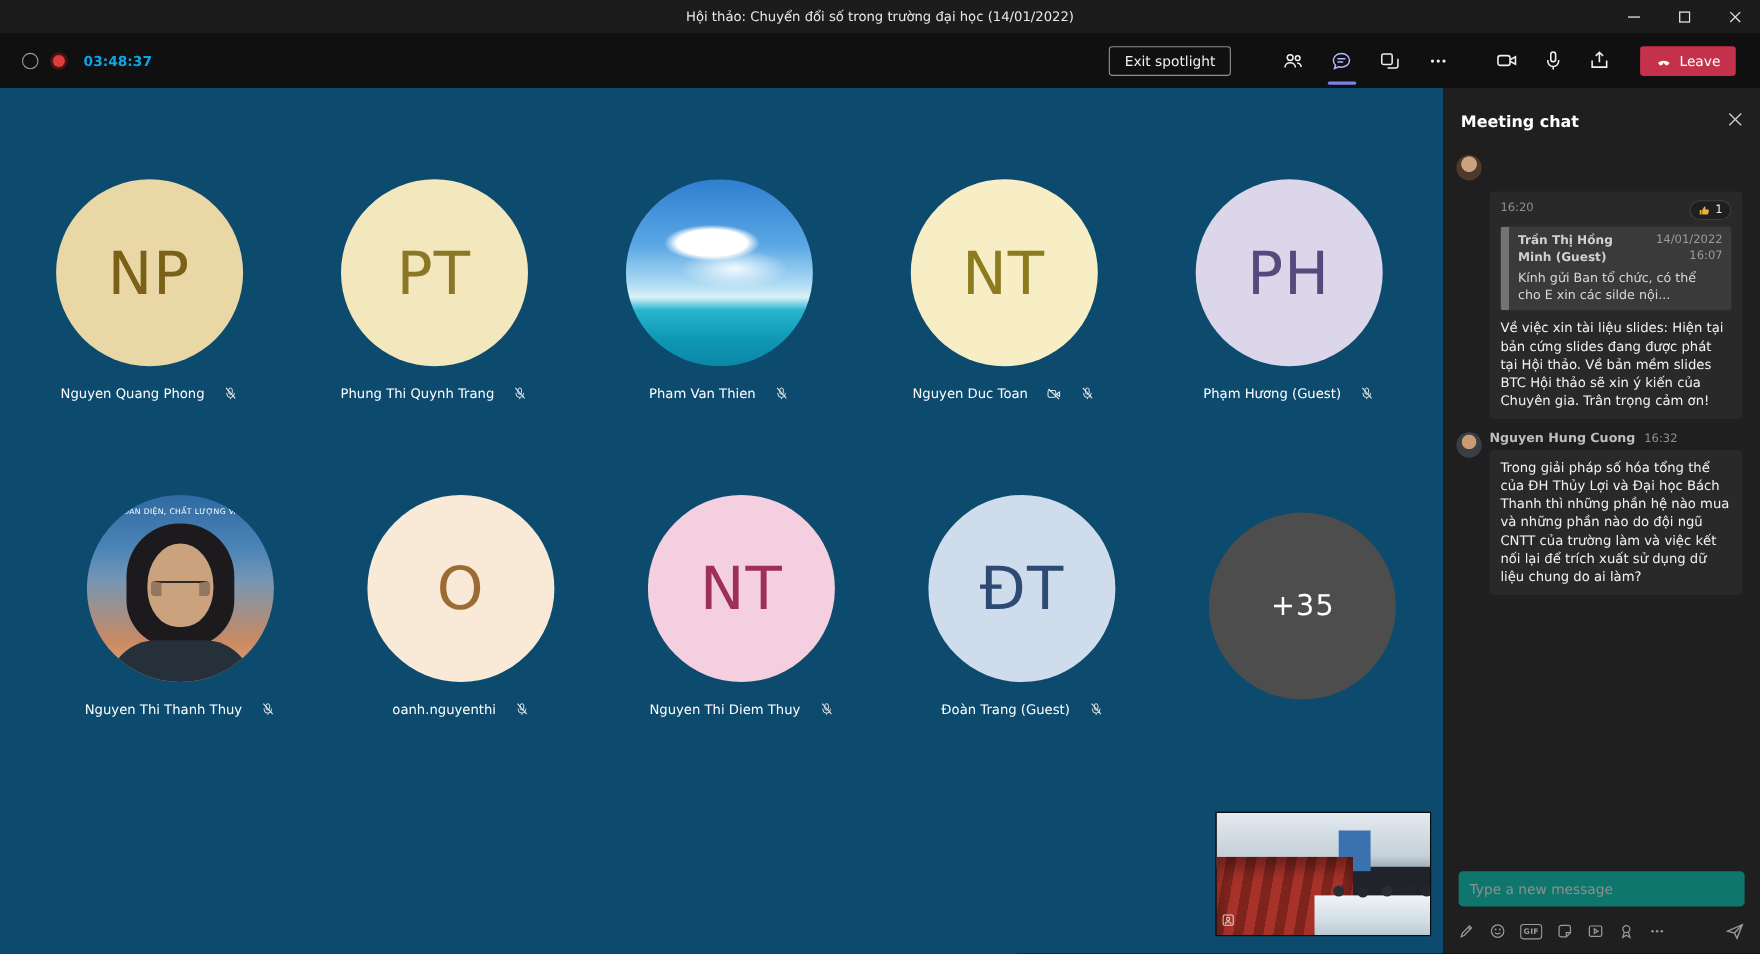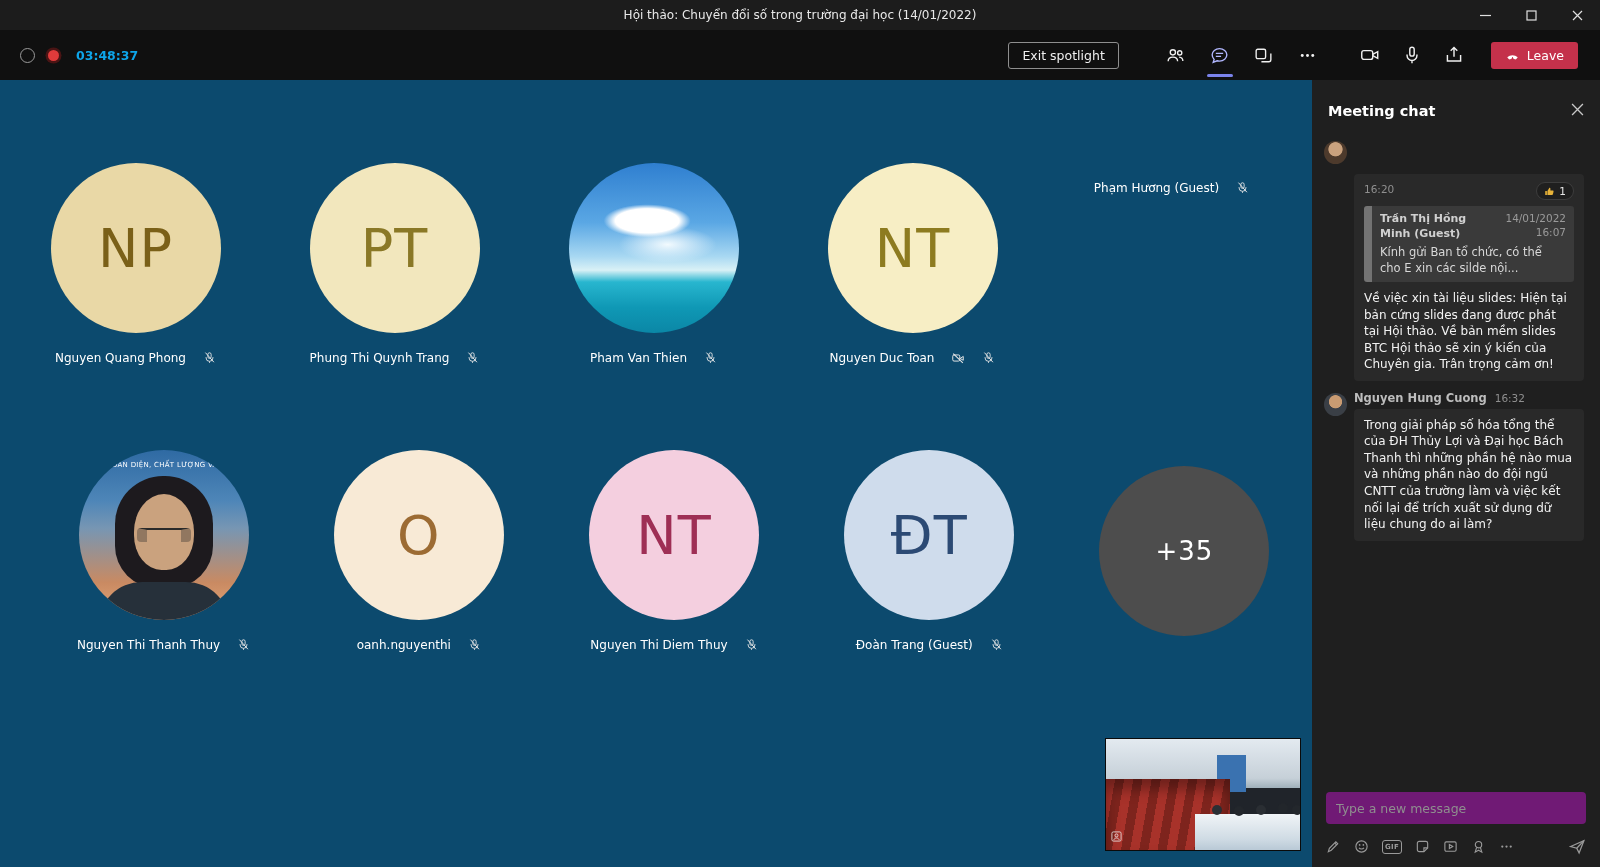--- a/index.html
+++ b/index.html
@@ -105,21 +105,21 @@
     border:1px solid #3d3d3d; border-radius:10px; padding:1px 7px; color:#e6e6e6;
     font-size:10.5px; cursor:pointer; }
   .quote { background:#3a3a3a; border-left:8px solid #737373; border-radius:3px;
     padding:6px 8px; margin-bottom:8px; }
   .quote-head { display:flex; justify-content:space-between; gap:8px; margin-bottom:4px; }
   .quote-author { color:#d0d0d0; font-size:11px; font-weight:700; line-height:1.3; }
   .quote-meta { text-align:right; color:#9a9a9a; font-size:10.5px; line-height:1.3; white-space:nowrap; }
   .quote-text { color:#d8d8d8; font-size:11.5px; line-height:1.35; }
 
   .compose { padding:8px 14px 12px 14px; }
-  .compose-input { width:100%; height:32px; background:#701a75; border:none; border-radius:4px;
+  .compose-input { width:100%; height:32px; background:#0f766e; border:none; border-radius:4px;
     color:#f0f0f0; font-size:12.5px; padding:0 10px; font-family:inherit; outline:none; }
   .compose-input::placeholder { color:#8f8f8f; }
   .compose-icons { display:flex; align-items:center; gap:13px; margin-top:14px; }
   .c-icon { display:flex; align-items:center; justify-content:center; cursor:pointer; }
   .gif-chip { border:1.2px solid #9a9a9a; border-radius:3px; color:#9a9a9a; font-size:7px;
     font-weight:bold; padding:2px 2px; letter-spacing:.3px; }
   .send { margin-left:auto; }
 </style>
 </head>
 <body>
@@ -296,20 +296,21 @@
                   <rect x="6" y="2.2" width="4" height="7" rx="2"></rect>
                   <path d="M3.8 7.5v1a4.2 4.2 0 0 0 8.4 0v-1"></path>
                   <path d="M8 12.8v1.8"></path>
                 </g>
                 <line x1="3" y1="2" x2="13.4" y2="13.8" stroke="#e8e8e8" stroke-width="1.2"></line>
               </svg>
             </span>
           </div>
         </div>
         <div class="tile">
+          <div class="avatar-circle" style="background: rgb(219, 214, 233); color: rgb(85, 74, 126);">PH</div>
           <div class="name-row">
             <span class="pname">Phạm Hương (Guest)</span>
             <span style="display: flex;">
               <svg width="13" height="13" viewBox="0 0 16 16">
                 <g fill="none" stroke="#e8e8e8" stroke-width="1.1">
                   <rect x="6" y="2.2" width="4" height="7" rx="2"></rect>
                   <path d="M3.8 7.5v1a4.2 4.2 0 0 0 8.4 0v-1"></path>
                   <path d="M8 12.8v1.8"></path>
                 </g>
                 <line x1="3" y1="2" x2="13.4" y2="13.8" stroke="#e8e8e8" stroke-width="1.2"></line>

